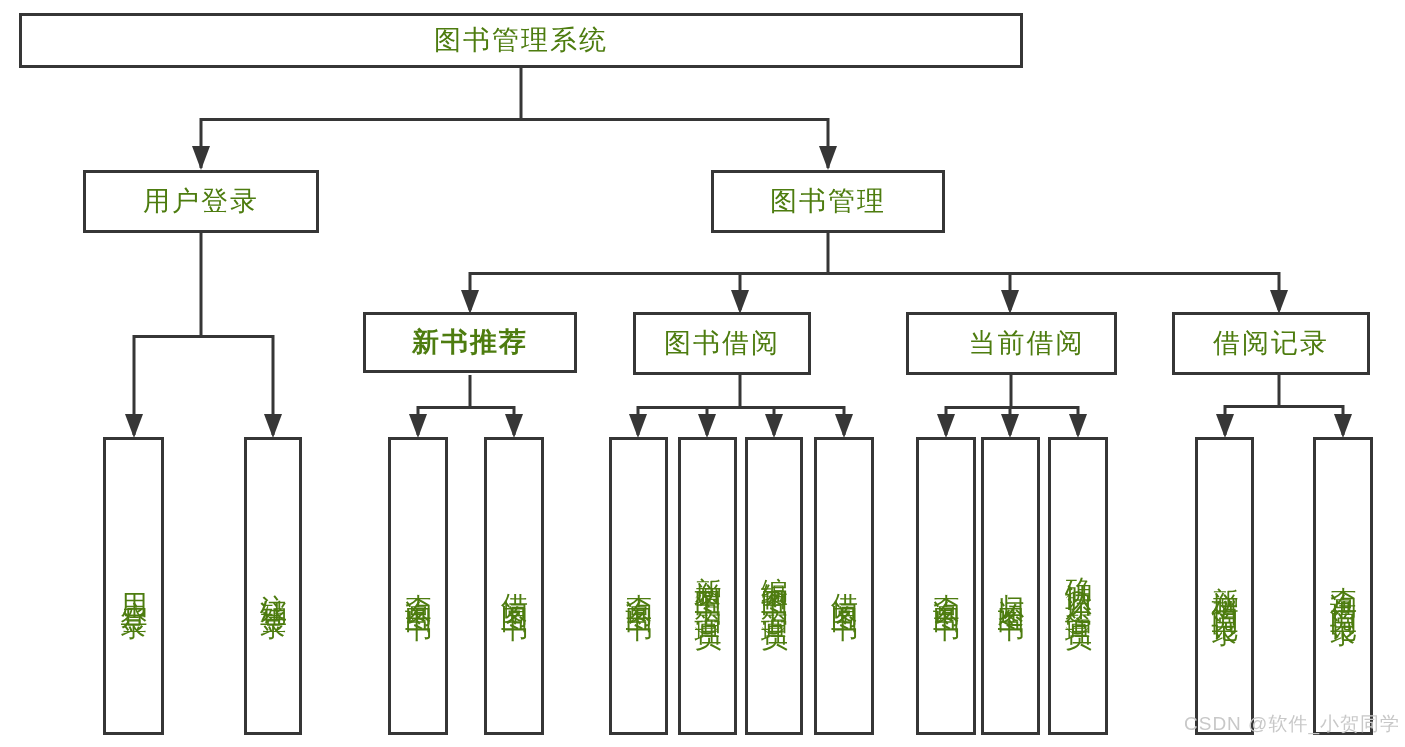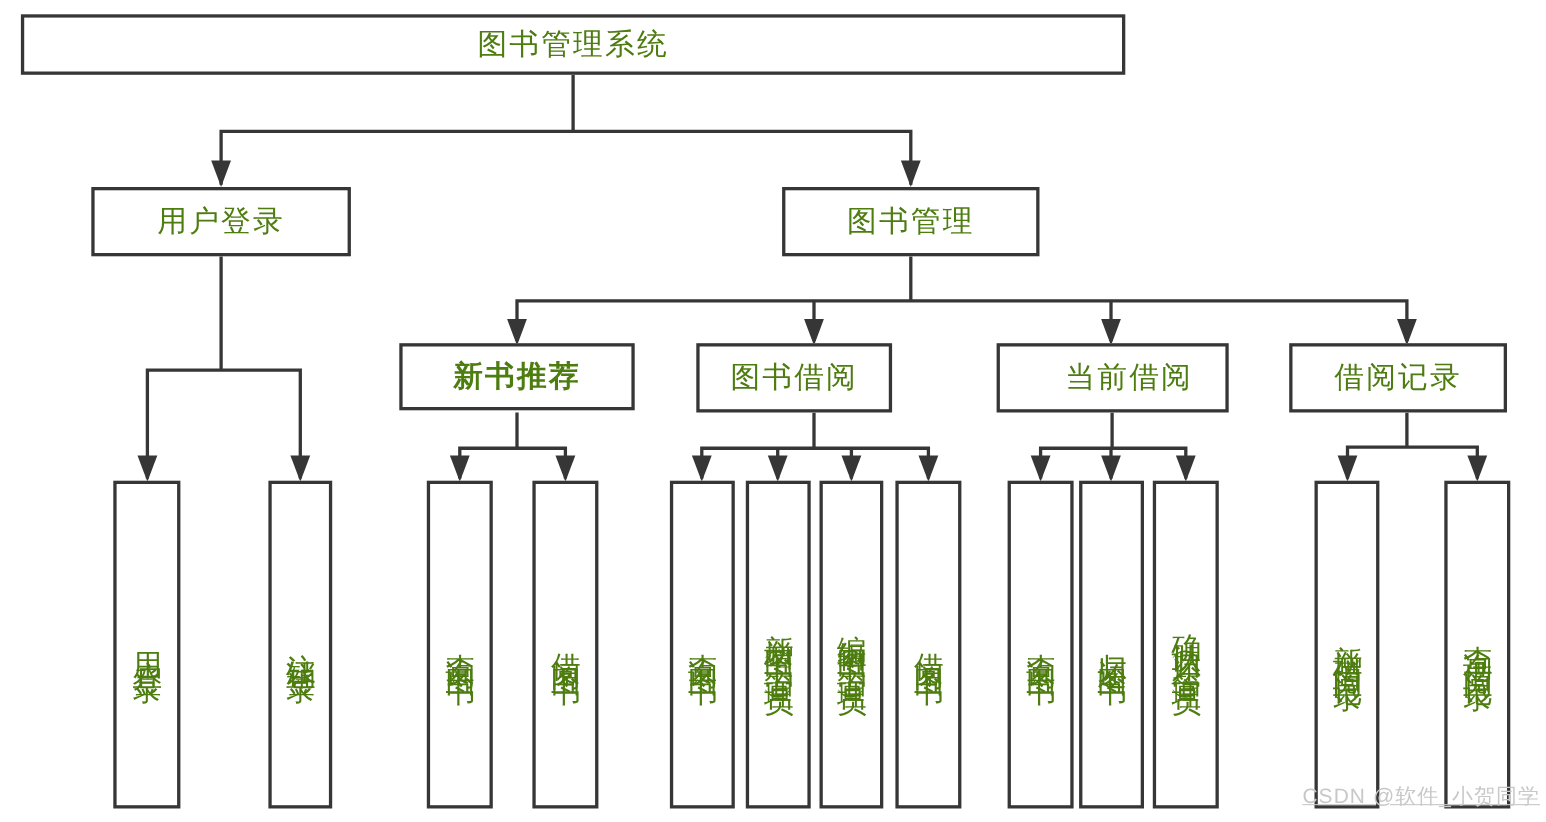--- a/index.html
+++ b/index.html
@@ -41,21 +41,21 @@
   .l-edit-book   {left:745px; width:58px;}
   .l-b-bor       {left:814px; width:60px;}
   .l-q-cur       {left:916px; width:60px;}
   .l-return      {left:981px; width:59px;}
   .l-confirm     {left:1048px;width:60px;}
   .l-add-record  {left:1195px;width:59px;}
   .l-q-record    {left:1313px;width:60px;}
   .watermark{
     position:absolute;left:1184px;top:711px;z-index:3;
     color:#c8c8c8;font-size:19px;letter-spacing:1px;
-    font-family:"Liberation Sans", sans-serif;white-space:nowrap;text-decoration:underline;
+    font-family:"Liberation Sans", sans-serif;white-space:nowrap;
   }
 </style>
 </head>
 <body>
 
 <div class="canvas">
 
   <svg class="connector-layer" width="1405" height="747" viewBox="0 0 1405 747">
     <g stroke="#363636" stroke-width="3" fill="none">
 

